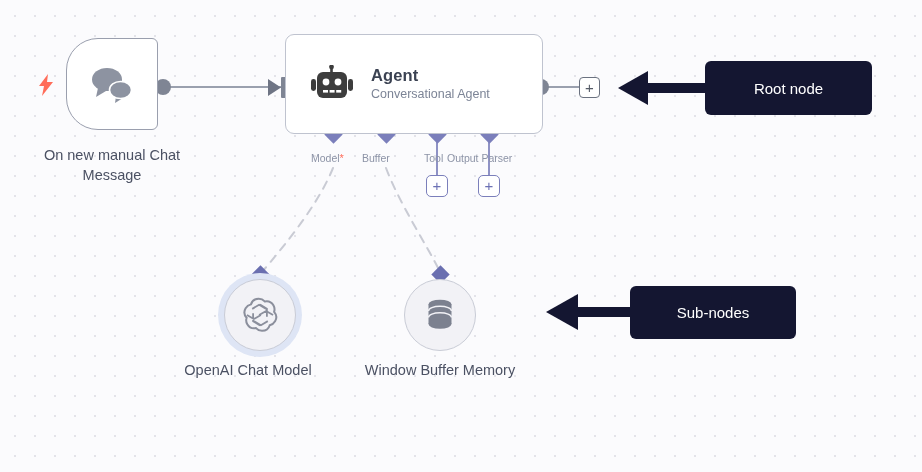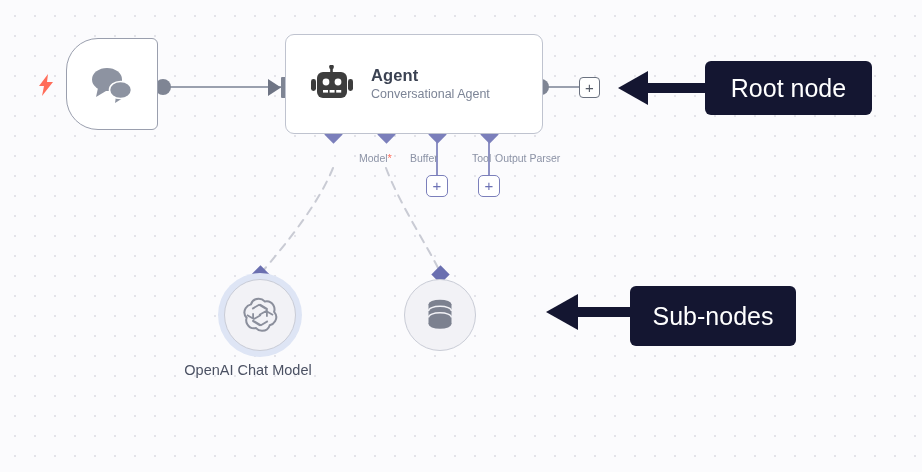--- a/index.html
+++ b/index.html
@@ -114,21 +114,20 @@
     margin-top: 1px;
   }
 
   
   .port-label {
     position: absolute;
     font-size: 10.5px;
     color: #8c93a6;
     white-space: nowrap;
     line-height: 12px;
-    margin-left: 48px;
   }
   .req-star {
     color: #ff6d5a;
     font-size: 11px;
   }
 
   
   .plus-btn {
     position: absolute;
     width: 22px;
@@ -182,34 +181,34 @@
 
   
   .callout {
     position: absolute;
     background: #141631;
     border-radius: 6px;
     color: #ffffff;
     display: flex;
     align-items: center;
     justify-content: center;
-    font-size: 25px;
+    font-size: 15px;
     font-family: "Liberation Sans", sans-serif;
   }
   #callout-root {
     left: 705px;
     top: 61px;
     width: 167px;
     height: 54px;
   }
   #callout-sub {
     left: 630px;
     top: 286px;
     width: 166px;
-    height: 60px;
+    height: 53px;
   }
 </style>
 </head>
 <body>
 
 <div id="canvas">
 
   <svg class="layer-svg" viewBox="0 0 922 472">
 
     <line x1="163" y1="87" x2="281" y2="87" stroke="#9aa0ae" stroke-width="1.8"></line>
@@ -259,20 +258,21 @@
       <ellipse cx="18" cy="15.5" rx="15" ry="11.5" fill="#8d93a1"></ellipse>
       <polygon points="9,24 7,33 17,27" fill="#8d93a1"></polygon>
       <ellipse cx="31.5" cy="26" rx="11" ry="8.5" fill="#8d93a1"></ellipse>
       <polygon points="27,32 26,39 34,34" fill="#8d93a1"></polygon>
       <ellipse cx="31.5" cy="26" rx="11" ry="8.5" fill="none" stroke="#ffffff" stroke-width="1.6"></ellipse>
     </svg>
   </div>
   <svg class="bolt" viewBox="0 0 16 22">
     <polygon points="10,0 1,12 6,12 4,22 15,8 9,8" fill="#ff6d5a"></polygon>
   </svg>
+  <div class="node-caption" id="trigger-caption">On new manual Chat Message</div>
 
   <div class="agent-node">
     <div class="agent-inner">
       <svg class="robot-icon" viewBox="0 0 42 38">
         <rect x="19.2" y="1" width="2.6" height="6" fill="#3d3d3d"></rect>
         <circle cx="20.5" cy="2" r="2.4" fill="#3d3d3d"></circle>
         <rect x="0" y="14" width="5" height="12" rx="2.4" fill="#3d3d3d"></rect>
         <rect x="37" y="14" width="5" height="12" rx="2.4" fill="#3d3d3d"></rect>
         <rect x="6" y="7" width="30" height="26" rx="6" fill="#3d3d3d"></rect>
         <circle cx="15" cy="17" r="3.4" fill="#ffffff"></circle>
@@ -317,17 +317,18 @@
     <svg width="34" height="36" viewBox="0 0 34 36">
       <ellipse cx="17" cy="7.5" rx="11.5" ry="4.8" fill="#7c818f"></ellipse>
       <rect x="5.5" y="7.5" width="23" height="6.5" fill="#7c818f"></rect>
       <ellipse cx="17" cy="14" rx="11.5" ry="4.8" fill="#7c818f" stroke="#f2f2f6" stroke-width="1.5"></ellipse>
       <rect x="5.5" y="14" width="23" height="6.5" fill="#7c818f"></rect>
       <ellipse cx="17" cy="20.5" rx="11.5" ry="4.8" fill="#7c818f" stroke="#f2f2f6" stroke-width="1.5"></ellipse>
       <rect x="5.5" y="20.5" width="23" height="6.5" fill="#7c818f"></rect>
       <ellipse cx="17" cy="27" rx="11.5" ry="4.8" fill="#7c818f"></ellipse>
     </svg>
   </div>
+  <div class="node-caption" id="memory-caption">Window Buffer Memory</div>
 
   <div class="callout" id="callout-root">Root node</div>
   <div class="callout" id="callout-sub">Sub-nodes</div>
 
 </div>
 
 </body></html>

